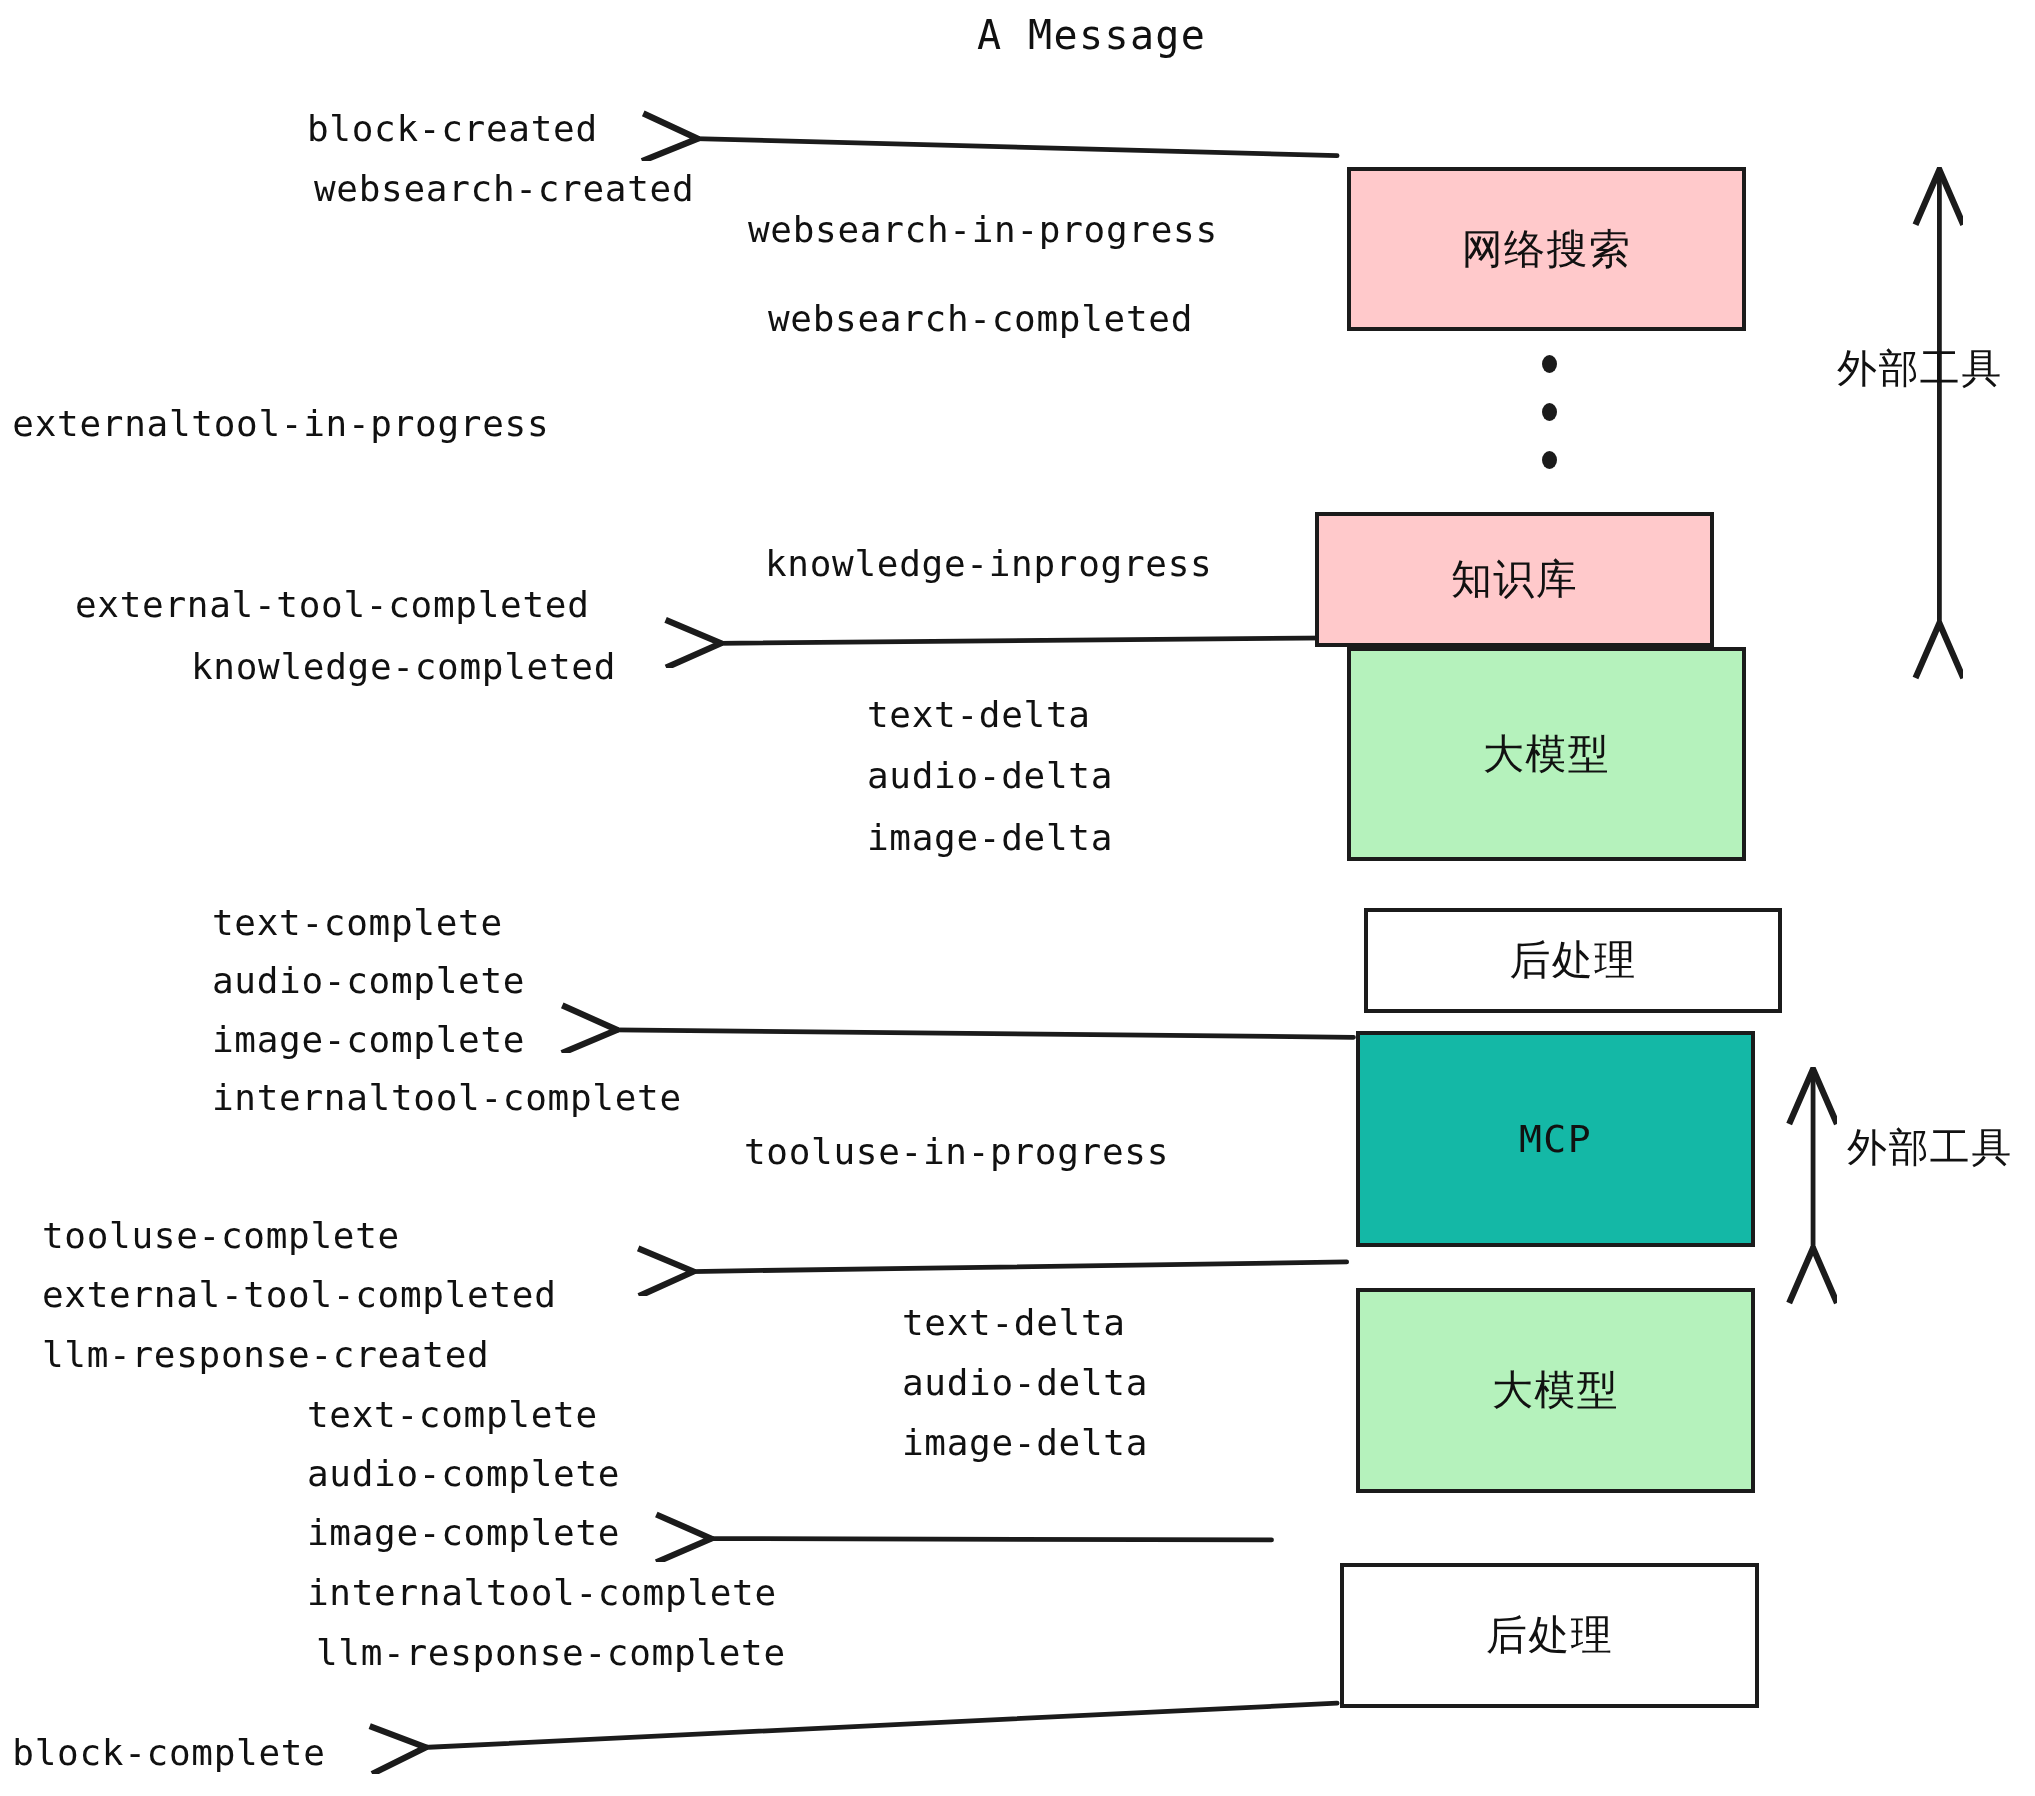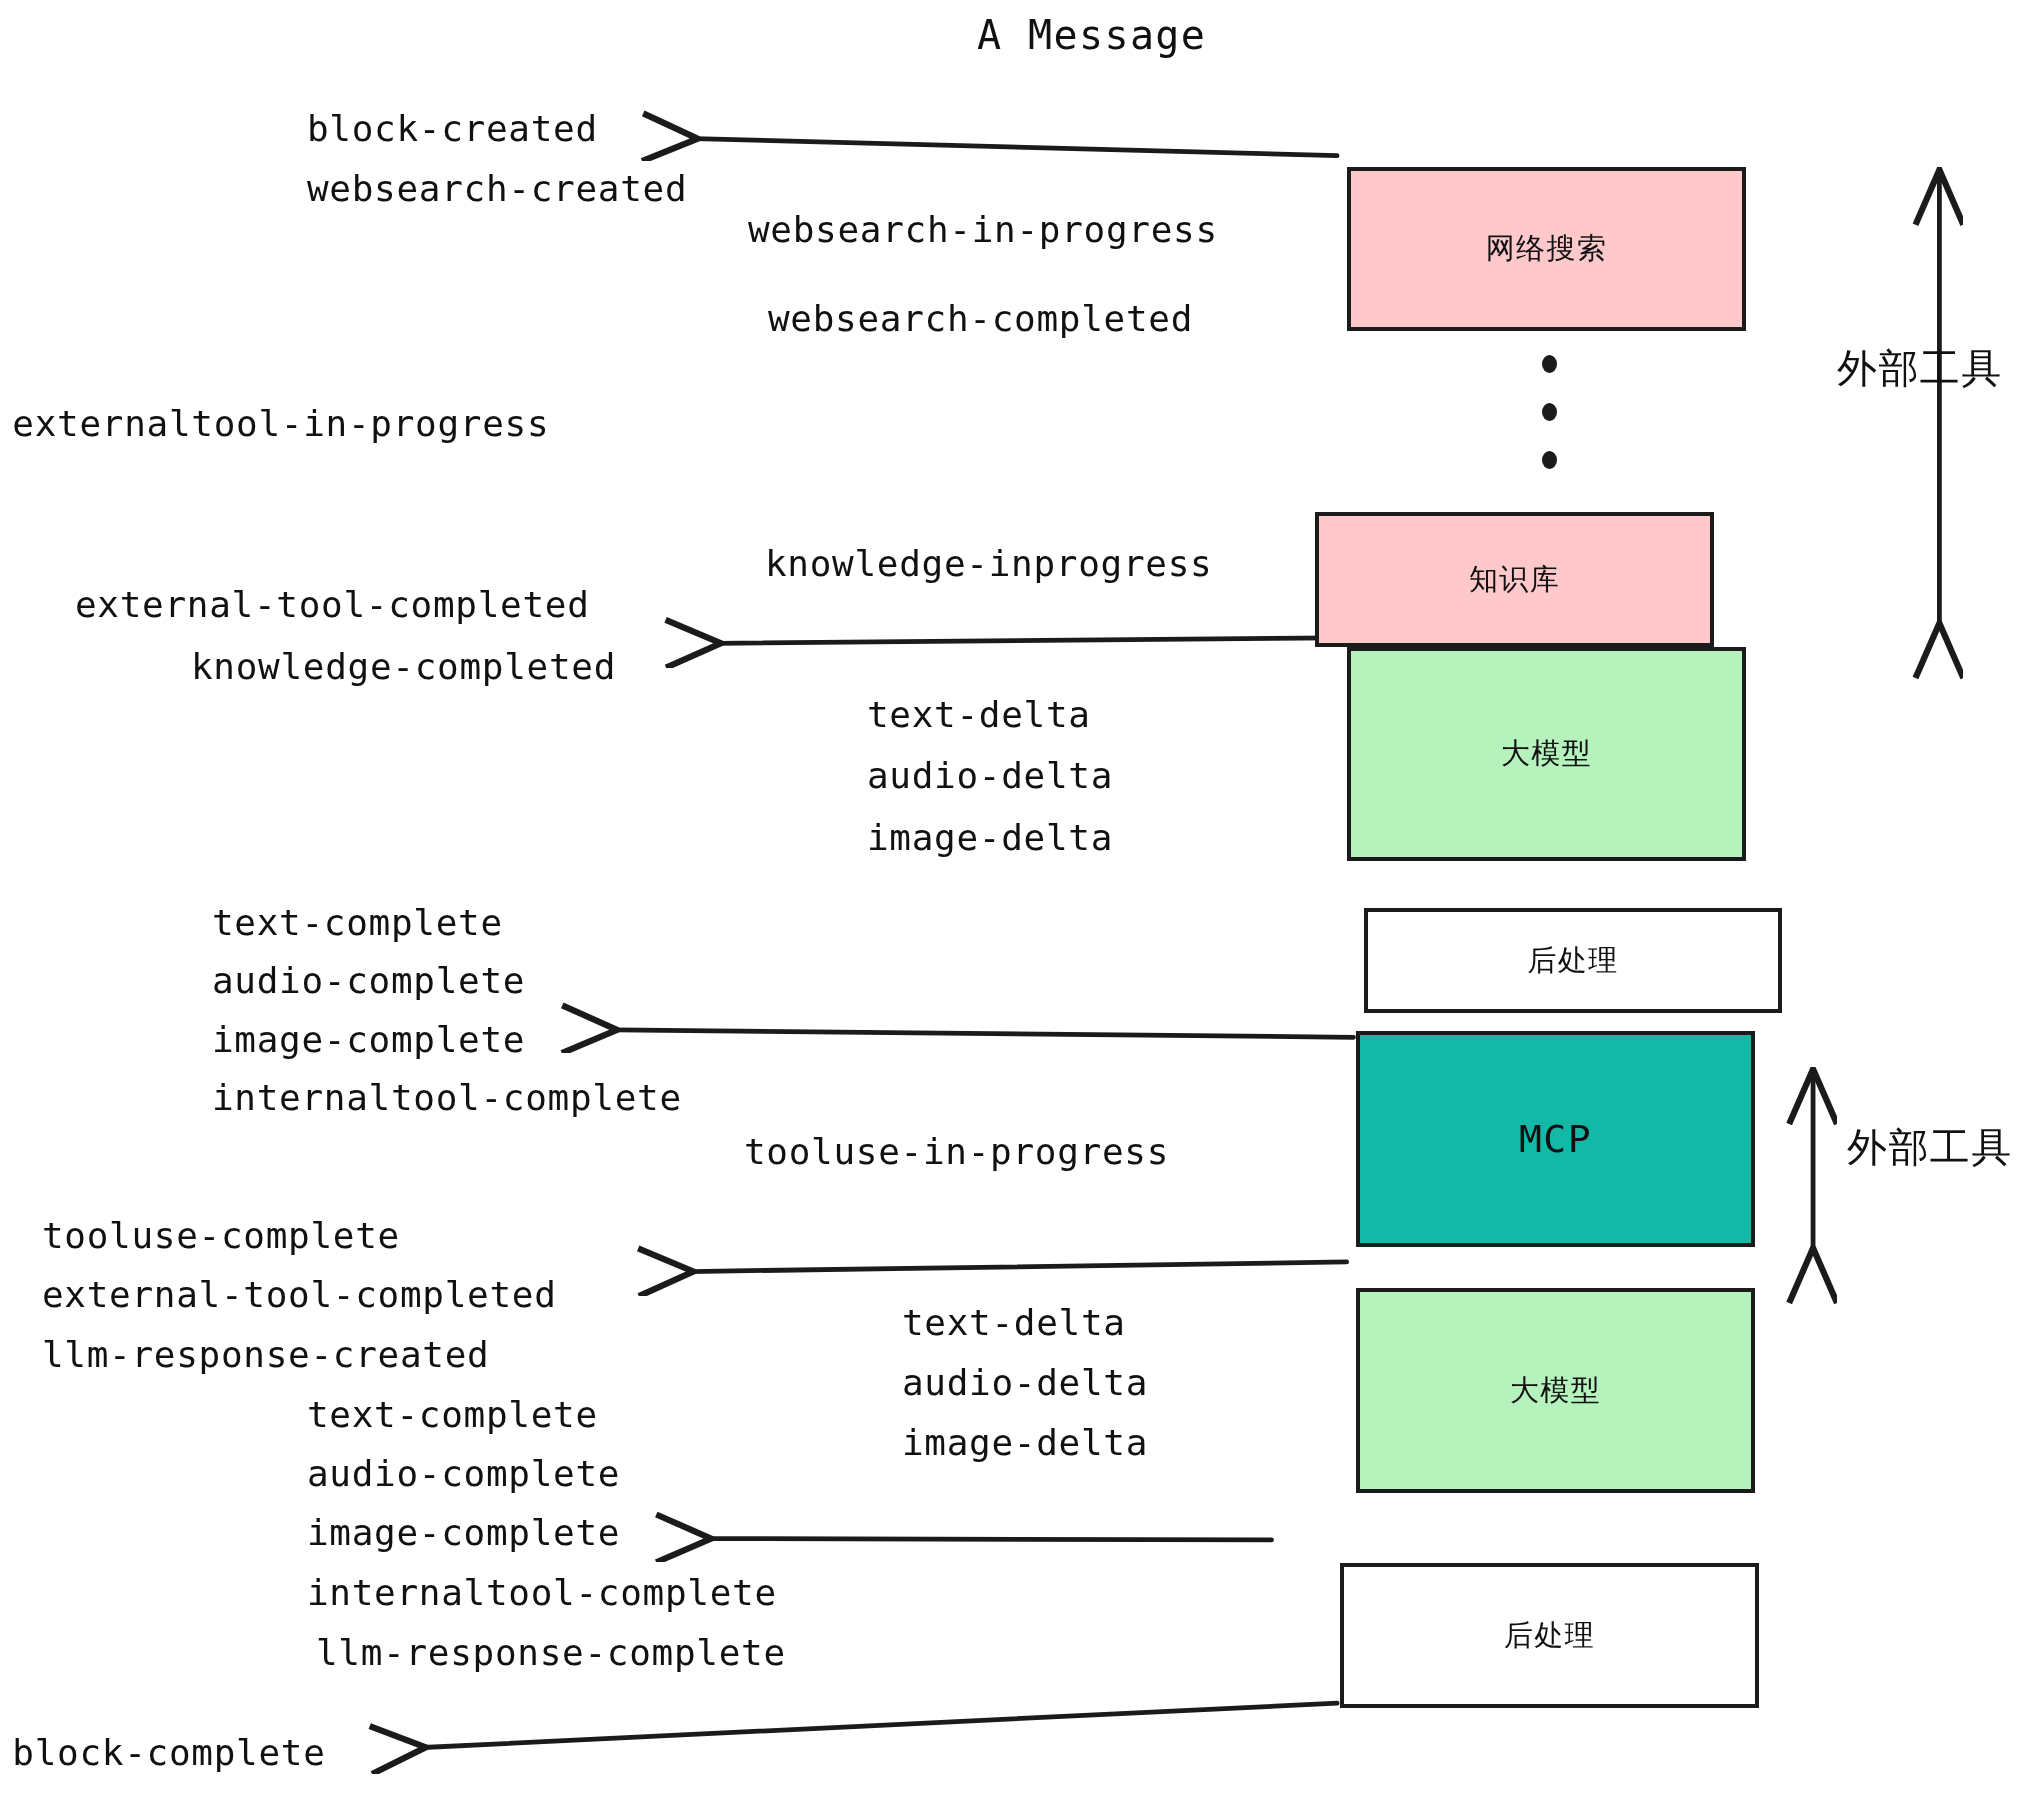--- a/index.html
+++ b/index.html
@@ -35,21 +35,21 @@
     white-space: nowrap;
   }
   .node {
     position: absolute;
     box-sizing: border-box;
     border: 4.1px solid #1b1b1b;
     display: flex;
     align-items: center;
     justify-content: center;
     font-family: "DejaVu Sans", sans-serif;
-    font-size: 29px;
+    font-size: 41px;
     color: #111111;
     letter-spacing: 1.4px;
   }
   .node.mono { font-family: "DejaVu Sans Mono", monospace; font-size: 38px; }
   .grouplabel {
     position: absolute;
     font-family: "DejaVu Sans", sans-serif;
     font-size: 40px;
     color: #111111;
     white-space: nowrap;
@@ -104,21 +104,21 @@
       <div class="node" style="left: 1347px; top: 167px; width: 399px; height: 164px; background: rgb(255, 201, 203);">网络搜索</div>
       <div class="node" style="left: 1315px; top: 512px; width: 399px; height: 135px; background: rgb(255, 201, 203);">知识库</div>
       <div class="node" style="left: 1347px; top: 647px; width: 399px; height: 214px; background: rgb(181, 242, 188);">大模型</div>
       <div class="node" style="left: 1364px; top: 908px; width: 418px; height: 105px; background: rgb(255, 255, 255);">后处理</div>
       <div class="node mono" style="left: 1356px; top: 1031px; width: 399px; height: 216px; background: #14b8a6;">MCP</div>
       <div class="node" style="left: 1356px; top: 1288px; width: 399px; height: 205px; background: rgb(181, 242, 188);">大模型</div>
       <div class="node" style="left: 1340px; top: 1563px; width: 419px; height: 145px; background: rgb(255, 255, 255);">后处理</div>
     </div>
   <div id="events-left-layer">
       <div class="evt" style="left: 307px; top: 111px;">block-created</div>
-      <div class="evt" style="left: 307px; top: 171px;">websearch-created</div>
+      <div class="evt" style="left: 314px; top: 171px;">websearch-created</div>
       <div class="evt" style="left: 12.3px; top: 406px;">externaltool-in-progress</div>
       <div class="evt" style="left: 75px; top: 587px;">external-tool-completed</div>
       <div class="evt" style="left: 191px; top: 649px;">knowledge-completed</div>
       <div class="evt" style="left: 212px; top: 905px;">text-complete</div>
       <div class="evt" style="left: 212px; top: 963px;">audio-complete</div>
       <div class="evt" style="left: 212px; top: 1022px;">image-complete</div>
       <div class="evt" style="left: 212px; top: 1080px;">internaltool-complete</div>
       <div class="evt" style="left: 42px; top: 1218px;">tooluse-complete</div>
       <div class="evt" style="left: 42px; top: 1277px;">external-tool-completed</div>
       <div class="evt" style="left: 42px; top: 1337px;">llm-response-created</div>

